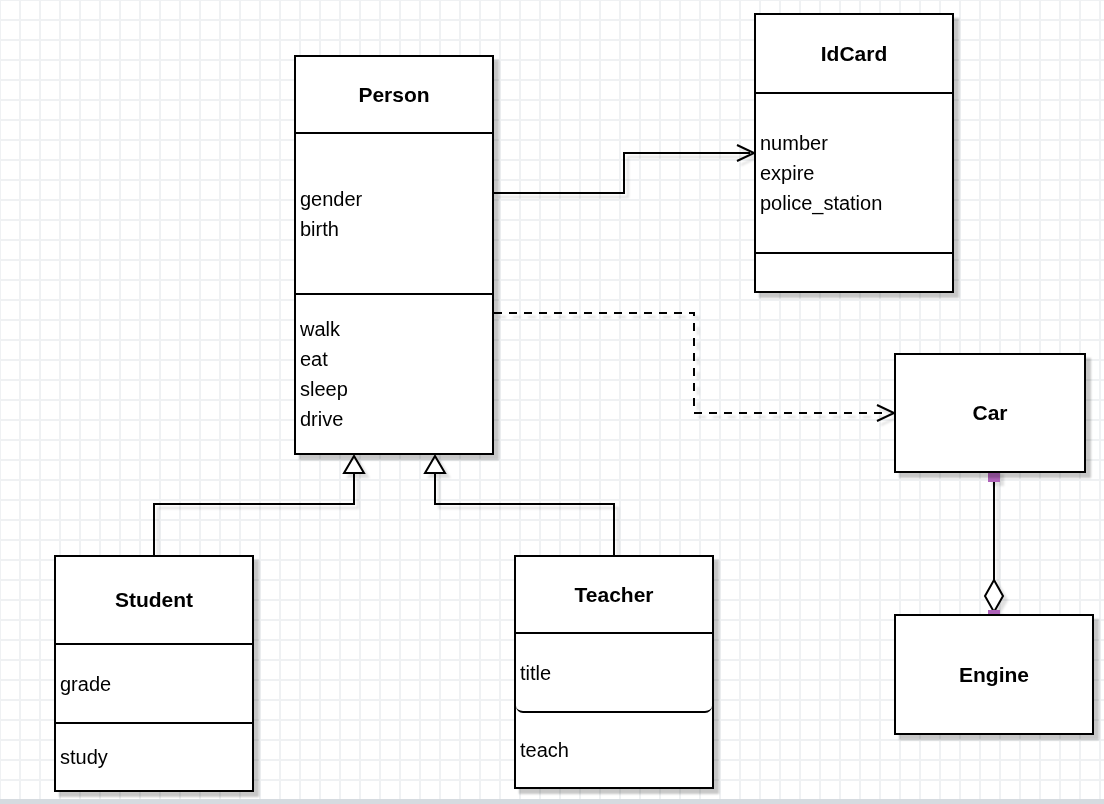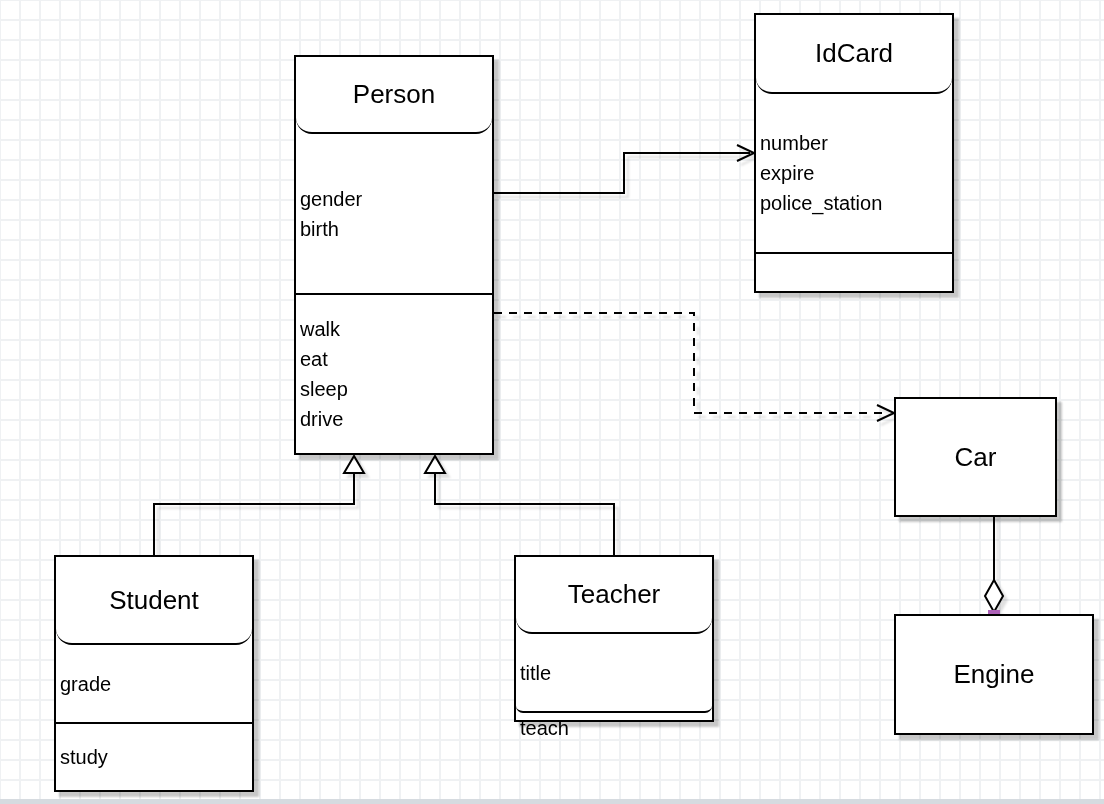--- a/index.html
+++ b/index.html
@@ -47,24 +47,23 @@
     display: flex;
     flex-direction: column;
     color: #000000;
   }
   .uml-title {
     box-sizing: border-box;
     flex: 0 0 auto;
     display: flex;
     align-items: center;
     justify-content: center;
-    font-size: 26px;
-    font-weight: normal;
+    font-size: 21px;
+    font-weight: bold;
     border-bottom: 2px solid #000000;
-    border-radius: 16px;
   }
   .uml-title.solo {
     flex: 1 1 auto;
     border-bottom: none;
   }
   .uml-compartment {
     box-sizing: border-box;
     flex: 0 0 auto;
     display: flex;
     flex-direction: column;
@@ -81,24 +80,24 @@
   
   #person  { left: 294px; top: 55px;  width: 200px; height: 400px; }
   #person  .uml-title        { height: 77px; }
   #person  .c-attrs          { height: 161px; }
   #idcard  { left: 754px; top: 13px;  width: 200px; height: 280px; }
   #idcard  .uml-title        { height: 79px; }
   #idcard  .c-attrs          { height: 160px; }
   #student { left: 54px;  top: 555px; width: 200px; height: 237px; }
   #student .uml-title        { height: 88px; }
   #student .c-attrs          { height: 79px; }
-  #teacher { left: 514px; top: 555px; width: 200px; height: 167px; }
+  #teacher { left: 514px; top: 555px; width: 200px; height: 234px; }
   #teacher .uml-title        { height: 77px; }
   #teacher .c-attrs          { height: 79px; border-radius: 7px; }
-  #car     { left: 894px; top: 353px; width: 163px; height: 120px; margin-top: 44px; }
+  #car     { left: 894px; top: 353px; width: 192px; height: 120px; }
   #engine  { left: 894px; top: 614px; width: 200px; height: 121px; }
   #bottom-strip {
     position: absolute;
     left: 0; bottom: 0;
     width: 100%;
     height: 5px;
     background: #d6dbe0;
   }
 </style>
 </head>

